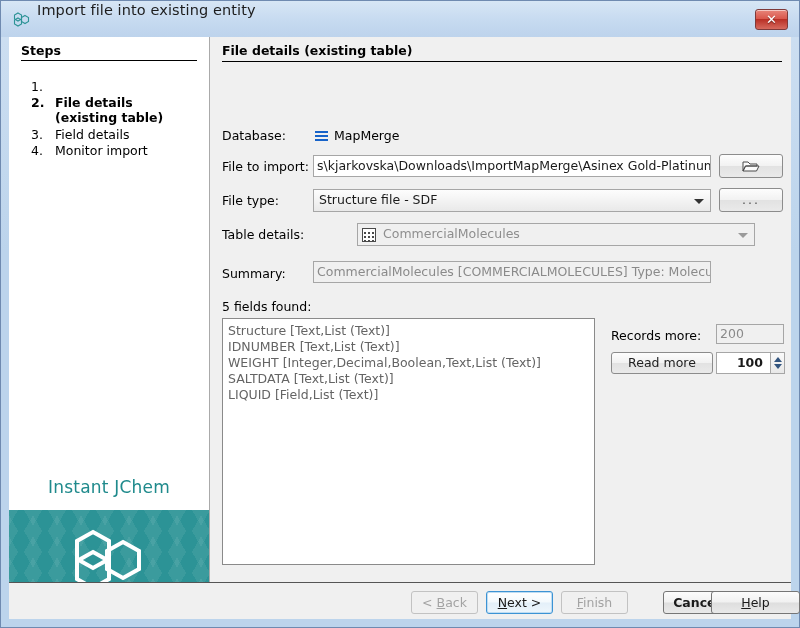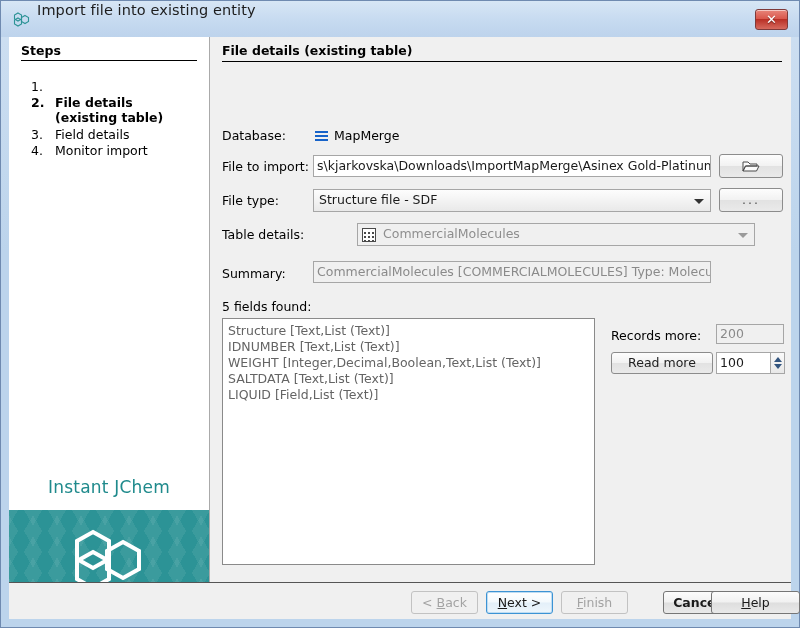--- a/index.html
+++ b/index.html
@@ -188,21 +188,21 @@
     color: #1a1a1a;
     line-height: 18px;
     padding: 0 3px;
     white-space: nowrap;
     overflow: hidden;
   }
   .textfield.readonly {
     background: #f0f0f0;
     color: #8a8a8a;
   }
-  .textfield.rightalign { text-align: left; padding-right: 7px; }
+  .textfield.rightalign { text-align: right; padding-right: 7px; font-weight: bold; }
 
   .combo {
     position: absolute;
     box-sizing: border-box;
     border: 1px solid #a6a6a6;
     background: linear-gradient(to bottom, #fdfdfd 0%, #f3f3f3 50%, #e9e9e9 100%);
     font-size: 12.5px;
     line-height: 20px;
     color: #1a1a1a;
     padding: 0 20px 0 5px;

